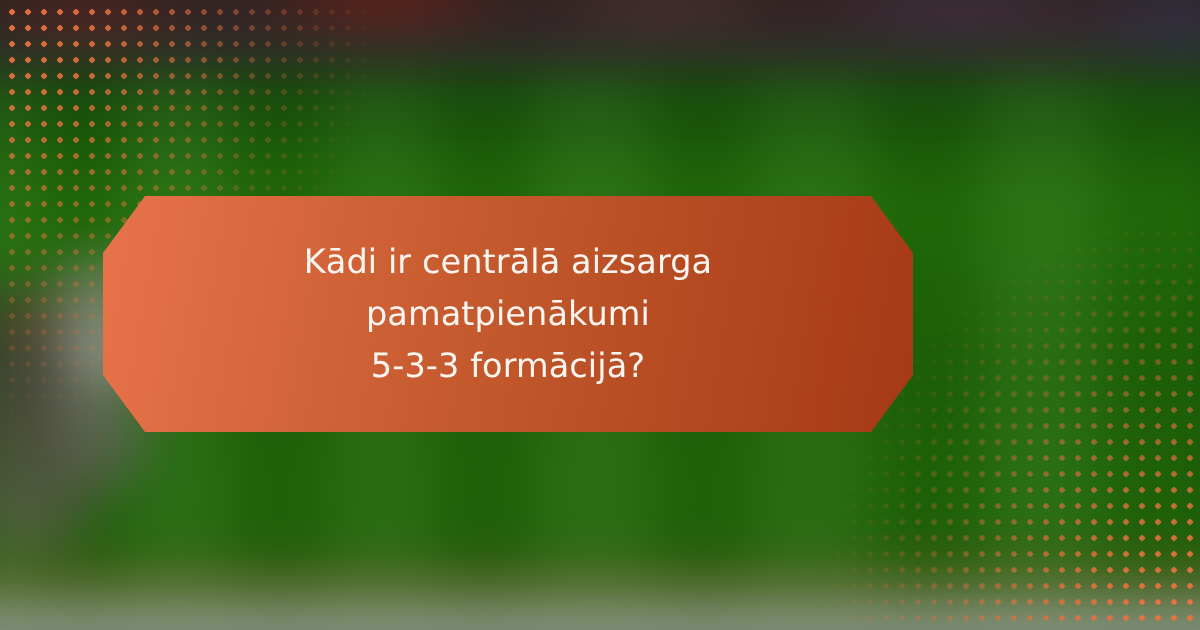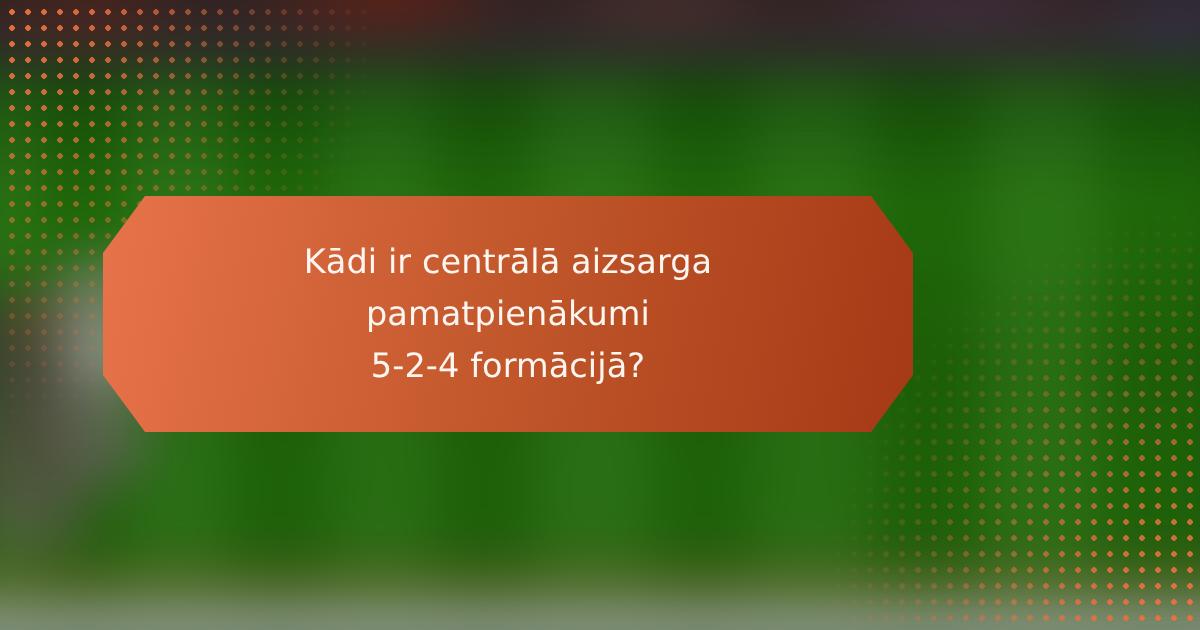--- a/index.html
+++ b/index.html
@@ -109,17 +109,17 @@
     <div class="bench"></div>
     <div class="tint"></div>
   </div>
 
   <div class="dots tl"></div>
   <div class="dots br"></div>
 
   <div class="banner">
     <div class="banner-text">
       <span>Kādi ir centrālā aizsarga pamatpienākumi</span><br>
-      <span>5-2-4 formācijā?</span>
+      <span>5-3-3 formācijā?</span>
     </div>
   </div>
 
 </div>
 
 </body></html>

